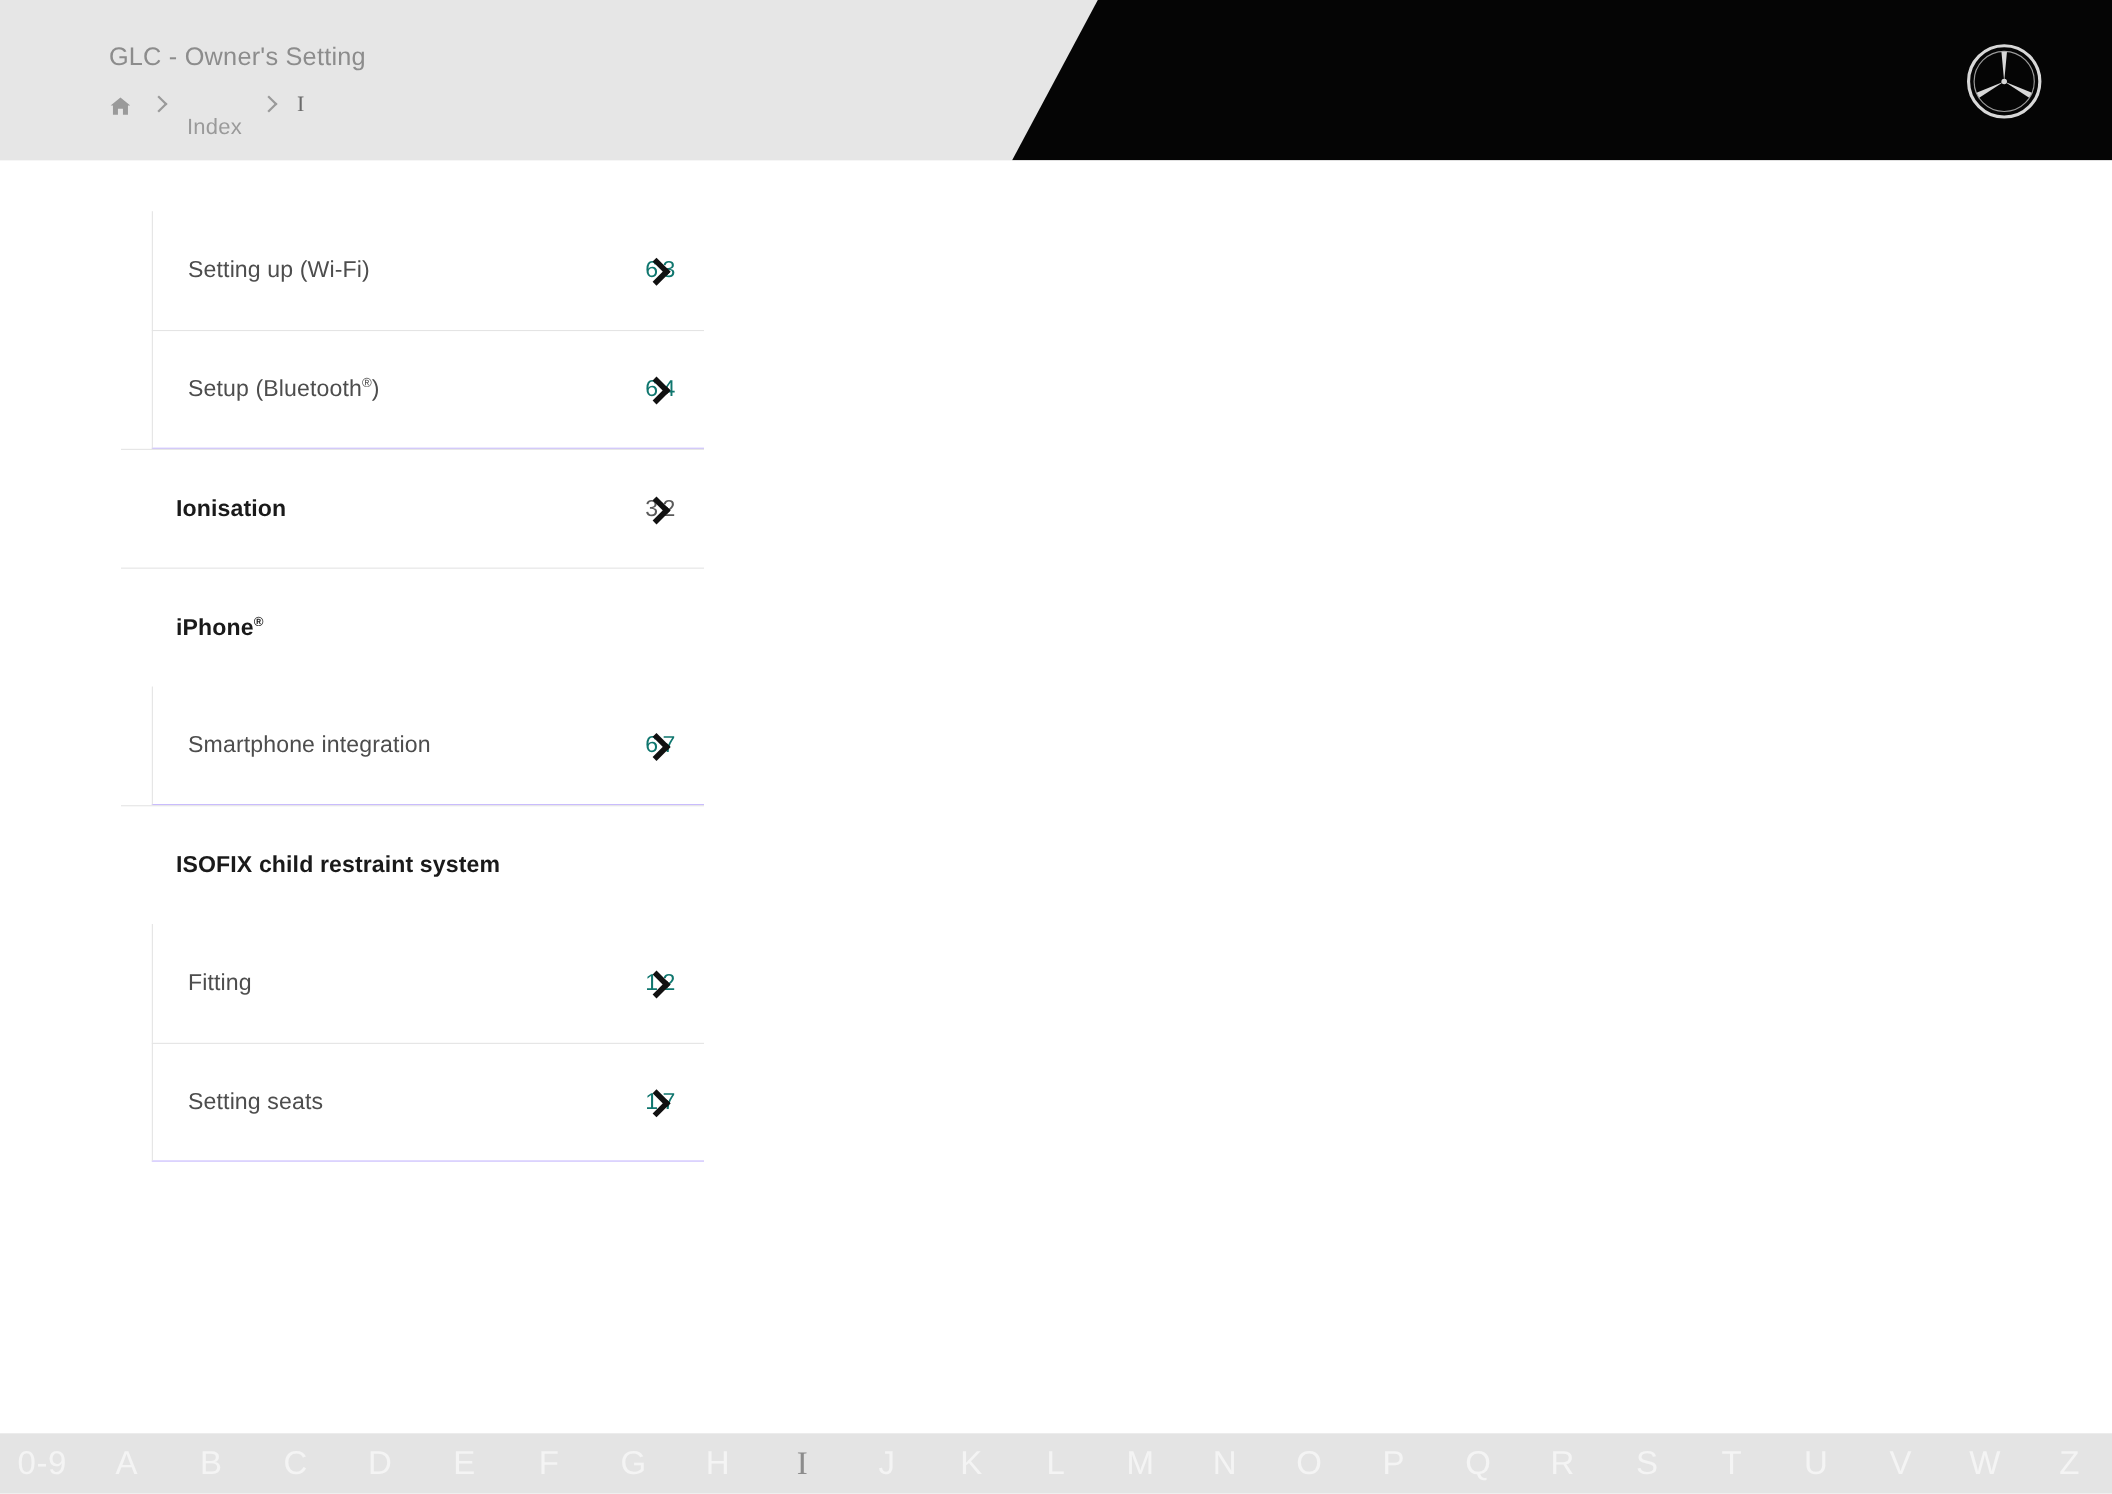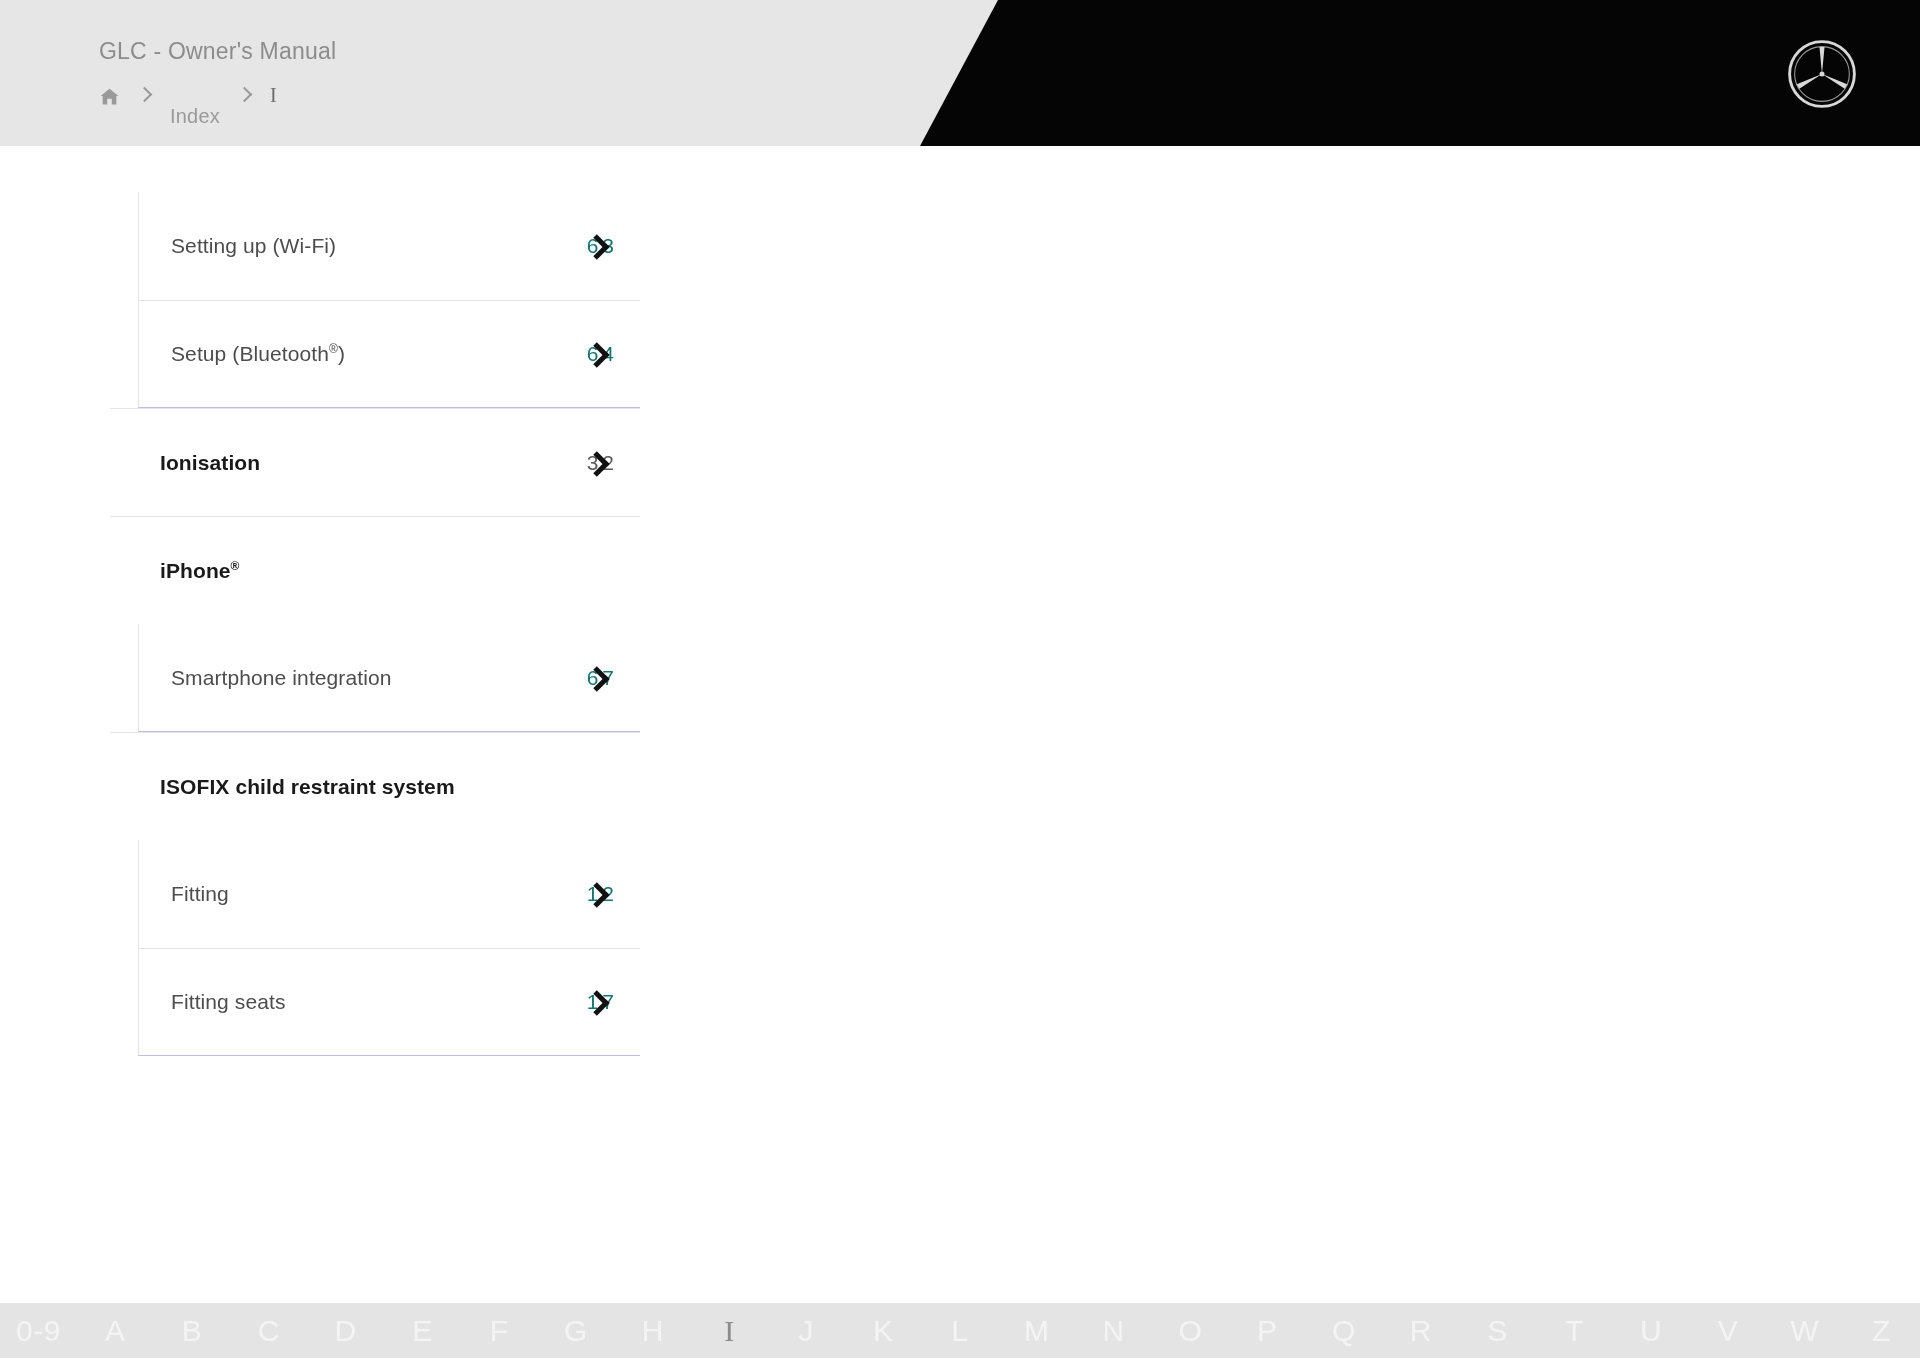--- a/index.html
+++ b/index.html
@@ -261,21 +261,21 @@
         <circle cx="50" cy="50" r="38" fill="none" stroke="#9a9a9a" stroke-width="1.5"></circle>
         <g fill="#d8d8d8">
           <polygon points="50,50 46.5,12.5 53.5,12.5"></polygon>
           <polygon points="50,50 18.5,70.5 15.0,64.4"></polygon>
           <polygon points="50,50 81.5,70.5 85.0,64.4"></polygon>
         </g>
         <circle cx="50" cy="50" r="3.5" fill="#d8d8d8"></circle>
       </svg>
     </div>
 
-    <div class="header-title">GLC - Owner's Manual</div>
+    <div class="header-title">GLC - Owner's Setting</div>
 
     <div class="breadcrumb">
 
       <svg class="bc-home" viewBox="0 0 24 24">
         <path fill="#9a9a9a" d="M12 3 L1.8 11.4 L4.2 11.4 L4.2 21 L9.4 21 L9.4 14.6 L14.6 14.6 L14.6 21 L19.8 21 L19.8 11.4 L22.2 11.4 Z"></path>
       </svg>
 
       <span class="bc-sep"></span>
 
       <span class="bc-link">Index</span>
@@ -310,21 +310,21 @@
         </div>
         <div class="idx-head">
           <span class="idx-label">ISOFIX child restraint system</span>
           <span class="idx-page"></span>
         </div>
         <div class="idx-sub first-sub">
           <span class="idx-label">Fitting</span>
           <span class="idx-page">12<span class="chev"></span></span>
         </div>
         <div class="idx-sub last-sub">
-          <span class="idx-label">Fitting seats</span>
+          <span class="idx-label">Setting seats</span>
           <span class="idx-page">17<span class="chev"></span></span>
         </div>
       </div>
   </div>
 
   <div class="alpha-bar">
       <span class="alpha-item">0-9</span>
       <span class="alpha-item">A</span>
       <span class="alpha-item">B</span>
       <span class="alpha-item">C</span>

